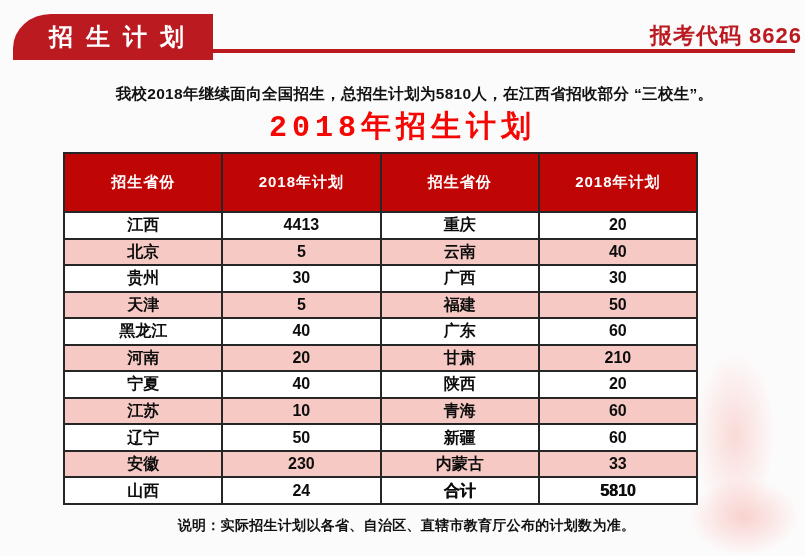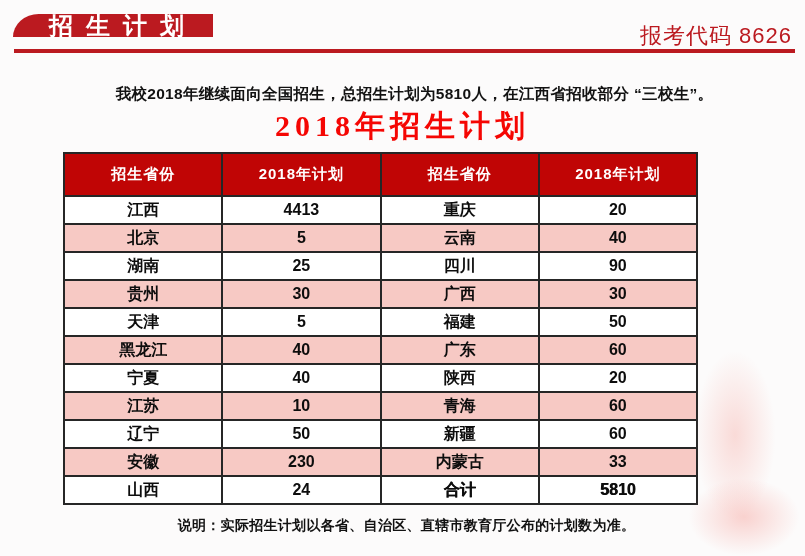--- a/index.html
+++ b/index.html
@@ -4,41 +4,41 @@
 <style>
   :root{
     --banner-red:#bb1a20; --header-red:#c00505; --title-red:#f50603;
     --row-pink:#f7c9c4; --border-dark:#262626; --text-black:#121212; --page-bg:#fcfbfb;
   }
   html,body{margin:0;padding:0;}
   body{font-family:"Liberation Sans","DejaVu Sans",sans-serif;background:#fff;}
   .page{position:relative;width:805px;height:556px;background:var(--page-bg);overflow:hidden;}
 
   
-  .banner{position:absolute;left:13px;top:14px;width:200px;height:23px;
+  .banner{position:absolute;left:13px;top:14px;width:200px;height:46px;
     background:var(--banner-red);border-radius:38px 0 0 0 / 34px 0 0 0;
     display:flex;align-items:center;}
   .banner span{color:#fff;font-weight:bold;font-size:24px;letter-spacing:13px;
     padding-left:36px;white-space:nowrap;}
   .rule{position:absolute;left:14px;right:10px;top:49px;height:4px;background:var(--banner-red);}
-  .code{position:absolute;top:21px;right:13px;font-size:22px;font-weight:normal;
+  .code{position:absolute;top:21px;right:3px;font-size:22px;font-weight:bold;
     color:var(--banner-red);letter-spacing:1px;white-space:nowrap;margin-left:33px;}
 
   .intro{position:absolute;left:0;top:84px;width:100%;margin:0;text-align:center;
     font-size:15.5px;font-weight:bold;color:var(--text-black);letter-spacing:0.3px;padding-left:12px;}
   .title{position:absolute;left:0;top:106px;width:100%;margin:0;text-align:center;
-    font-family:Liberation Serif, serif;font-weight:bold;
+    font-family:Liberation Mono, monospace;font-weight:bold;
     font-size:30px;color:var(--title-red);letter-spacing:5px;}
 
   
   table.plan{position:absolute;left:63px;top:152px;width:635px;height:353px;
     border-collapse:collapse;table-layout:fixed;
     border:2.5px solid var(--border-dark);background:#fff;}
   table.plan th{background:var(--header-red);color:#fff;font-size:15px;font-weight:bold;
-    height:25px;border:2px solid var(--border-dark);padding:8px;letter-spacing:1px;}
+    height:25px;border:2px solid var(--border-dark);padding:16px;letter-spacing:1px;}
   table.plan td{font-size:16px;font-weight:bold;color:#0d0d0d;text-align:center;
     height:20px;border:2px solid var(--border-dark);padding:0;line-height:1;}
   table.plan tbody tr:nth-child(even) td{background:var(--row-pink);}
   table.plan td.em{font-weight:800;text-shadow:0.6px 0 0 currentColor;}
 
   .note{position:absolute;left:0;top:513px;width:100%;margin:4px;text-align:center;
     font-size:14px;font-weight:bold;color:var(--text-black);letter-spacing:0.3px;}
 
   
   .smudge{position:absolute;pointer-events:none;}
@@ -77,42 +77,42 @@
       <td>重庆</td>
       <td>20</td>
     </tr>
         <tr>
       <td>北京</td>
       <td>5</td>
       <td>云南</td>
       <td>40</td>
     </tr>
         <tr>
-      <td>湖南</td>
-      <td>25</td>
-      <td>四川</td>
-      <td>90</td>
-    </tr>
-        <tr>
       <td>贵州</td>
       <td>30</td>
       <td>广西</td>
       <td>30</td>
     </tr>
         <tr>
       <td>天津</td>
       <td>5</td>
       <td>福建</td>
       <td>50</td>
     </tr>
         <tr>
       <td>黑龙江</td>
       <td>40</td>
       <td>广东</td>
       <td>60</td>
+    </tr>
+        <tr>
+      <td>河南</td>
+      <td>20</td>
+      <td>甘肃</td>
+      <td>210</td>
     </tr>
         <tr>
       <td>宁夏</td>
       <td>40</td>
       <td>陕西</td>
       <td>20</td>
     </tr>
         <tr>
       <td>江苏</td>
       <td>10</td>

